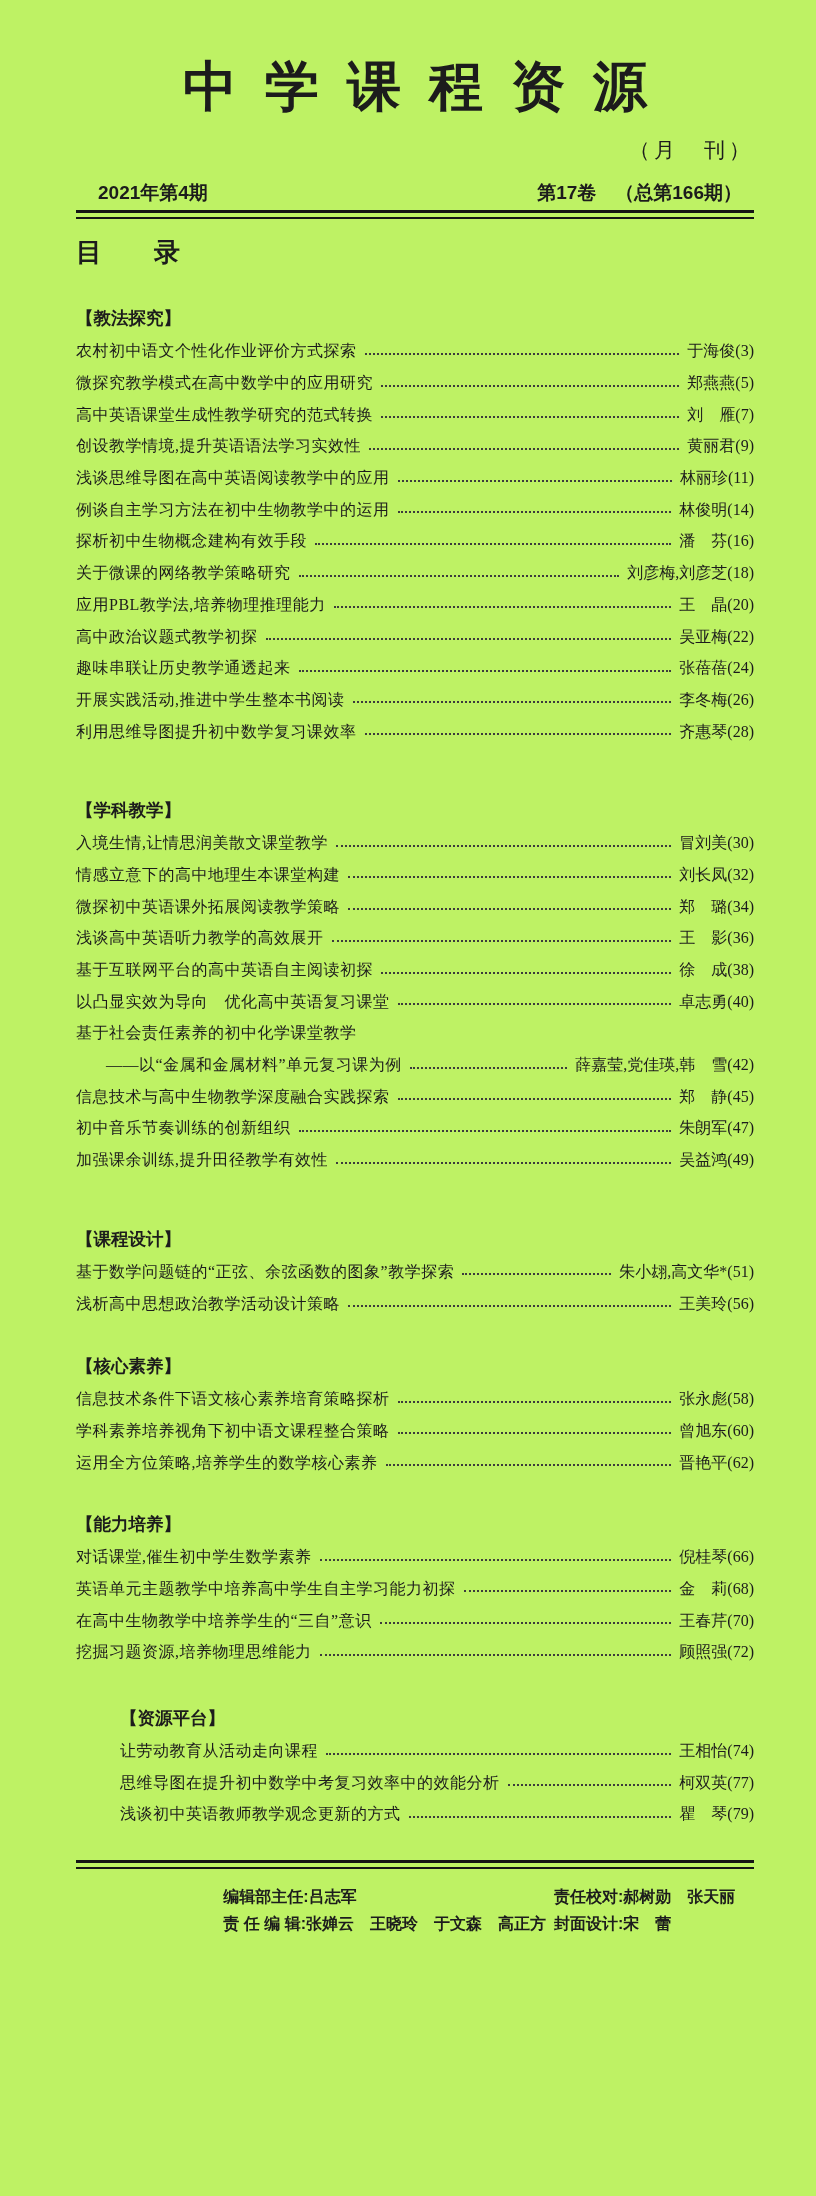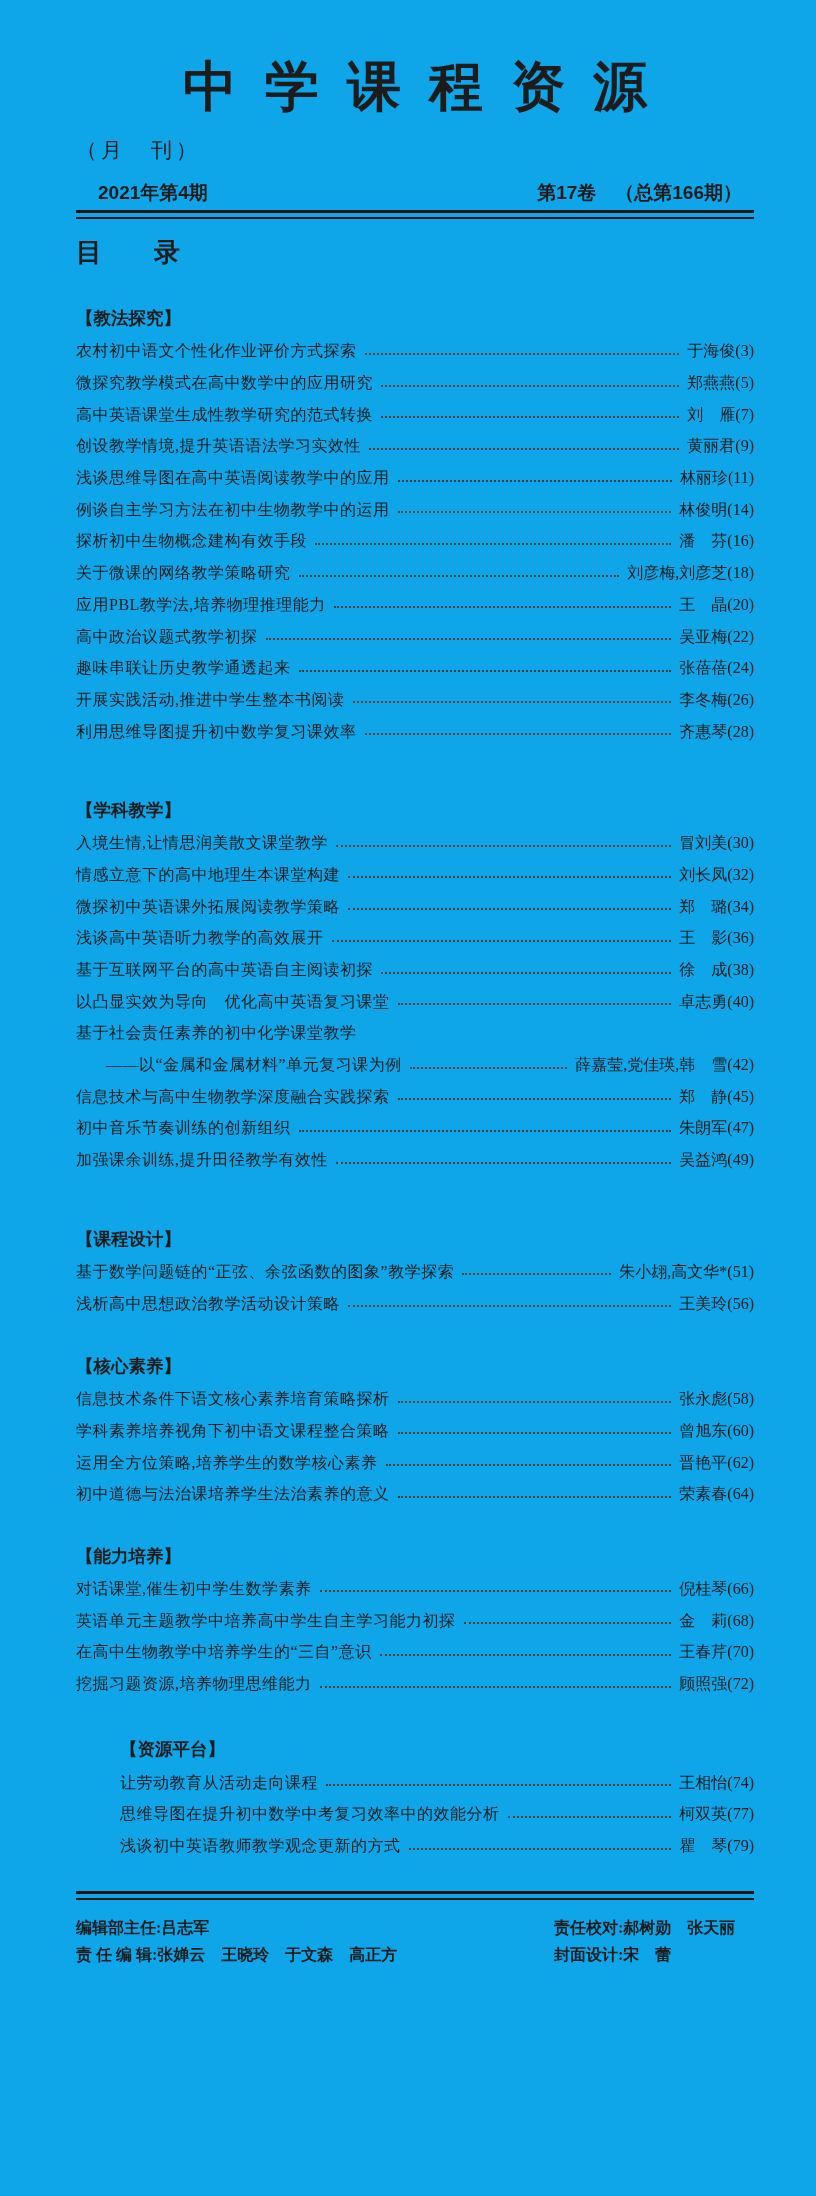--- a/index.html
+++ b/index.html
@@ -1,37 +1,37 @@
 <!DOCTYPE html>
 <html><head>
 <meta charset="utf-8">
 <style>
   html, body { margin: 0; padding: 0; background: #e8e8e8; }
   .page {
     position: relative;
     width: 816px;
     height: 2196px;
     margin: 0 auto;
-    background: #0ea5e9;
+    background: #bef264;
     box-sizing: border-box;
     padding: 52px 62px 12px 76px;
     color: #1c1c1c;
     font-family: "Liberation Serif", "DejaVu Serif", serif;
     overflow: hidden;
   }
 
   
   .journal-title {
     margin: 0; text-align: center;
     font-size: 54px; font-weight: 700; line-height: 70px;
     font-family: "Liberation Serif", "DejaVu Serif", serif;
   }
   .journal-title span { display: inline-block; letter-spacing: 28px; margin-right: -28px; }
   .journal-subtitle {
-    margin: 14px 0 0 0; text-align: left;
+    margin: 14px 0 0 0; text-align: right;
     font-size: 21px; line-height: 28px; letter-spacing: 4px;
   }
   .issue-row {
     margin-top: 17px; line-height: 24px;
     display: flex; justify-content: space-between;
     font-size: 19px; font-weight: 700;
     font-family: "Liberation Sans", "DejaVu Sans", sans-serif;
     padding: 0 12px 0 22px;
   }
   .double-rule {
@@ -70,23 +70,23 @@
     border-bottom: 2.2px dotted #3c3c3c;
     margin: 0 8px; position: relative; top: 2px;
     min-width: 14px;
   }
   .entry-author { white-space: nowrap; text-align: left; }
 
   
   .bottom-rule { margin-top: 29px; }
   .page-footer {
     margin-top: 14px;
-    display: flex; justify-content: space-between;
+    display: flex; justify-content: flex-end;
     font-size: 16px; font-weight: 700; line-height: 27px;
-    font-family: Liberation Serif, serif;
+    font-family: Liberation Sans, sans-serif;
     gap: 8px;
   }
   .footer-col { display: block; }
   .footer-col.right { width: 200px; }
   .footer-line { display: block; white-space: pre; }
 </style>
 </head>
 <body>
 
 <div class="page">
@@ -251,25 +251,20 @@
         </div>
         <div class="entry">
           <span class="entry-title">学科素养培养视角下初中语文课程整合策略</span>
           <span class="dot-leader"></span>
           <span class="entry-author">曾旭东(60)</span>
         </div>
         <div class="entry">
           <span class="entry-title">运用全方位策略,培养学生的数学核心素养</span>
           <span class="dot-leader"></span>
           <span class="entry-author">晋艳平(62)</span>
-        </div>
-        <div class="entry">
-          <span class="entry-title">初中道德与法治课培养学生法治素养的意义</span>
-          <span class="dot-leader"></span>
-          <span class="entry-author">荣素春(64)</span>
         </div>
       </section>
       <section class="toc-section idx-4">
         <h3 class="section-title">【能力培养】</h3>
         <div class="entry">
           <span class="entry-title">对话课堂,催生初中学生数学素养</span>
           <span class="dot-leader"></span>
           <span class="entry-author">倪桂琴(66)</span>
         </div>
         <div class="entry">

